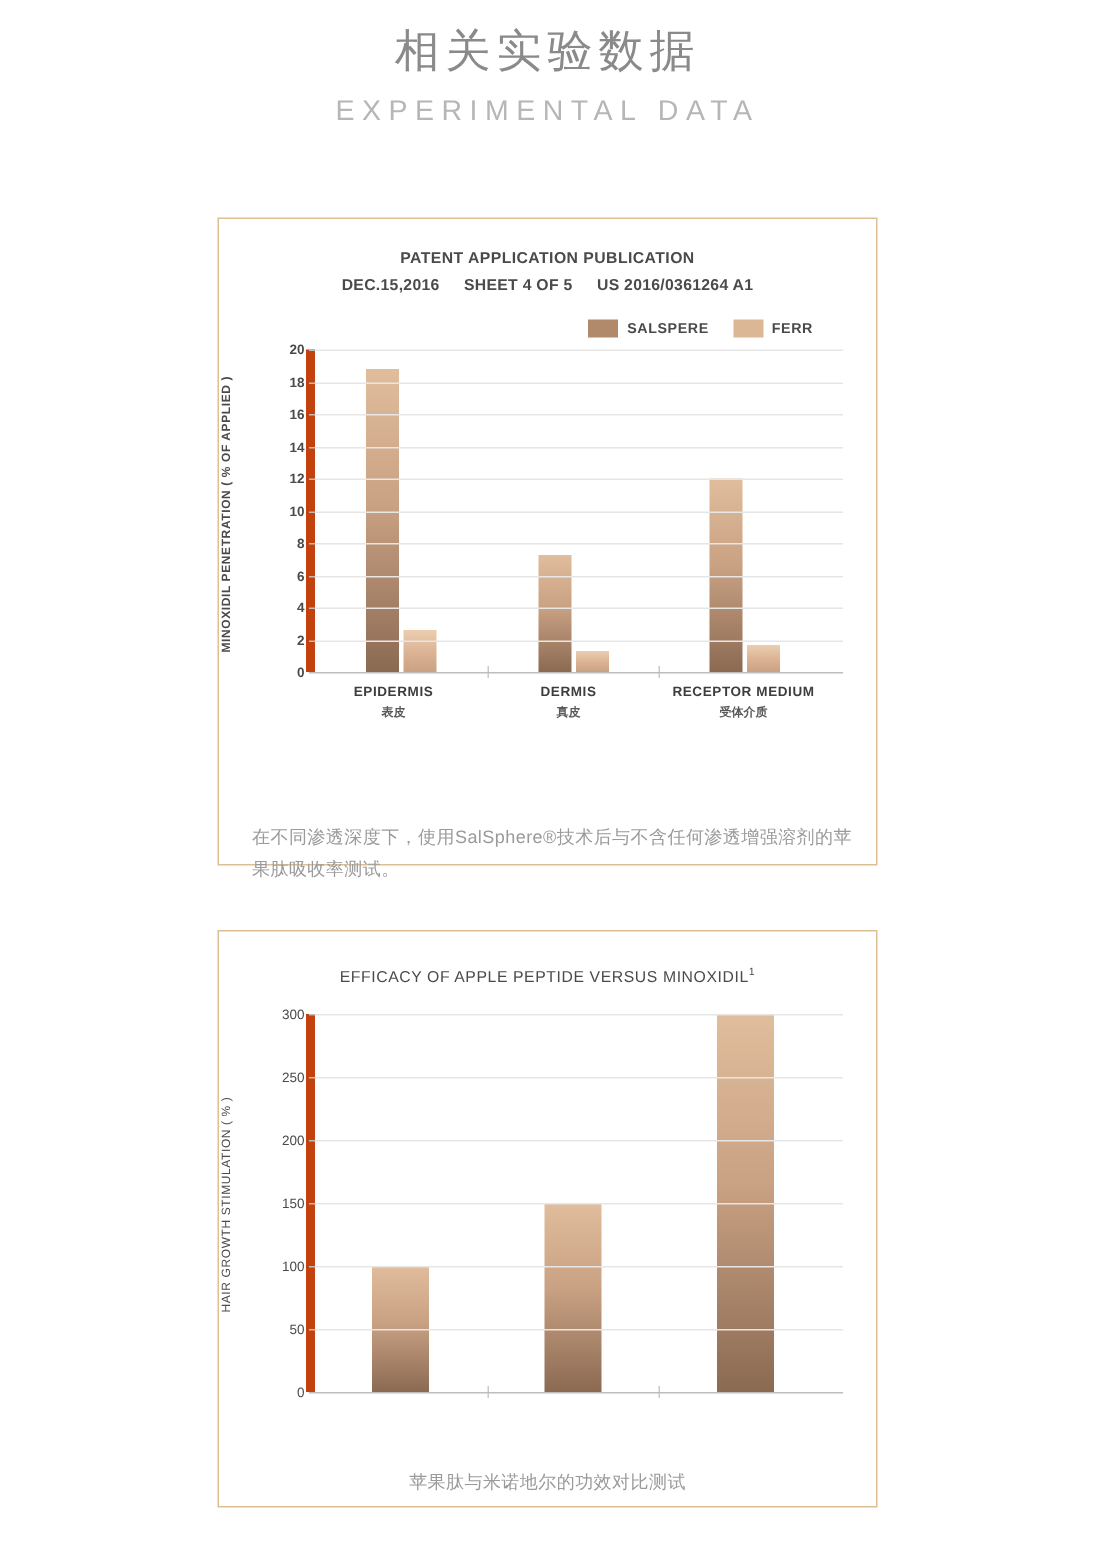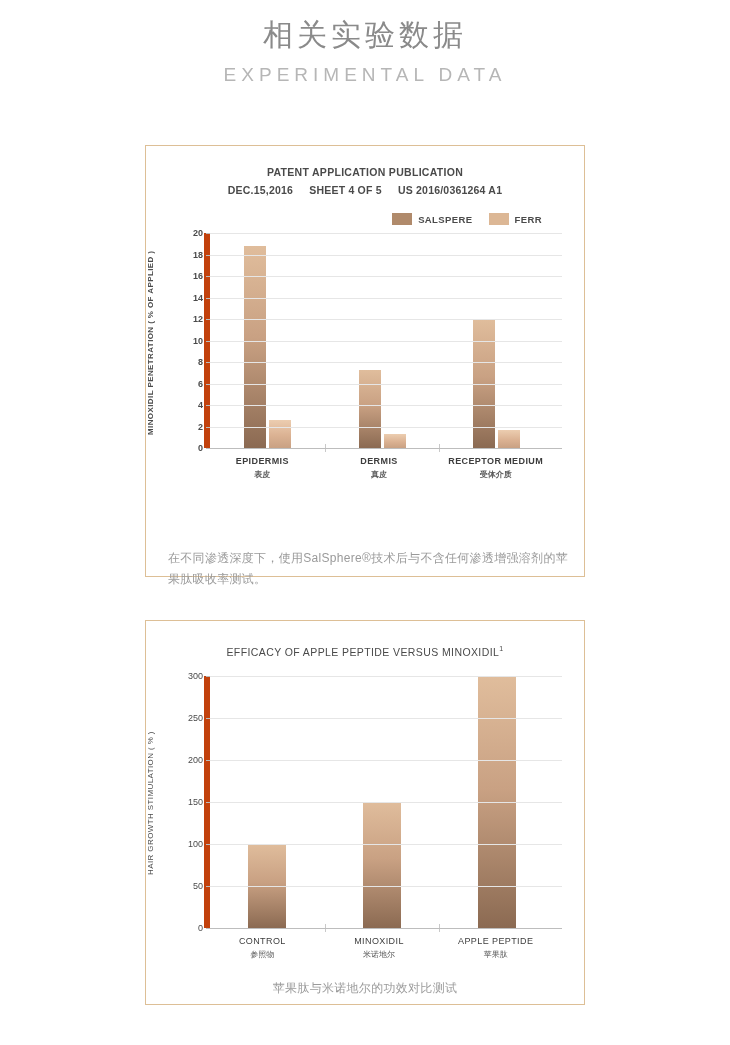--- a/index.html
+++ b/index.html
@@ -361,21 +361,16 @@
           <div class="ytick" style="top: 168px;">100</div>
           <div class="tickmark" style="top: 168px;"></div>
           <div class="gridline" style="top: 210px;"></div>
           <div class="ytick" style="top: 210px; margin-left: 36px;">50</div>
           <div class="tickmark" style="top: 210px;"></div>
           <div class="gridline baseline" style="top: 252px;"></div>
           <div class="ytick" style="top: 252px;">0</div>
           <div class="tickmark" style="top: 252px;"></div>
         </div>
     </div>
-    <div class="xlabels" id="xlabels-2">
-        <div class="xlabel"><span>CONTROL</span><span class="cn">参照物</span></div>
-        <div class="xlabel"><span>MINOXIDIL</span><span class="cn">米诺地尔</span></div>
-        <div class="xlabel"><span>APPLE PEPTIDE</span><span class="cn">苹果肽</span></div>
-      </div>
   </div>
 </div>
 
 <div class="caption-cn" id="caption-2">苹果肽与米诺地尔的功效对比测试</div>
 
 </body></html>

